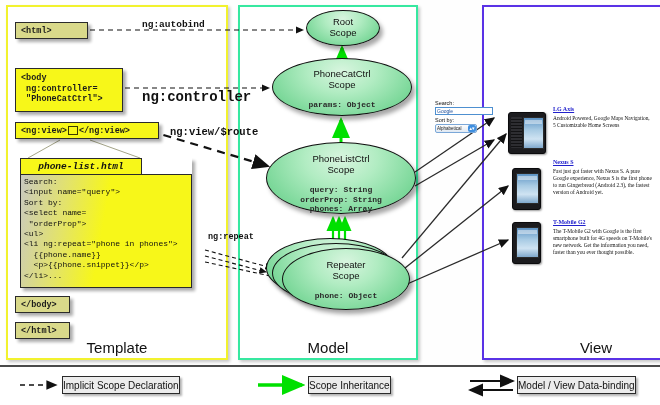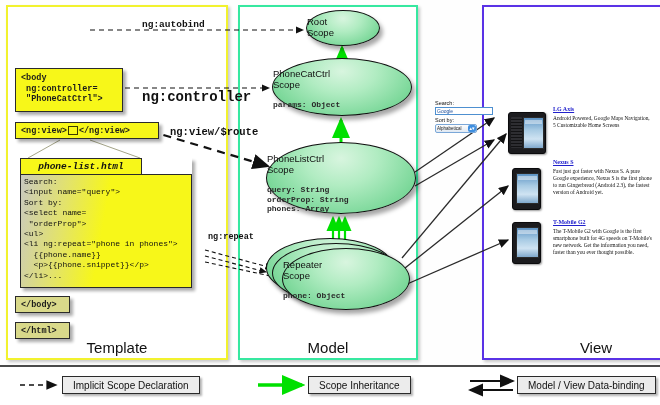--- a/index.html
+++ b/index.html
@@ -144,21 +144,21 @@
   }
 
   
   .scope {
     position: absolute;
     border-radius: 50%;
     border: 1.6px solid #111;
     background: radial-gradient(ellipse at 50% 22%, #d8f5df 0%, #b1ecc2 35%, #7cd89a 75%, #59c77e 100%);
     box-shadow: 3px 4px 4px rgba(0,0,0,0.35);
     box-sizing: border-box;
-    text-align: left;
+    text-align: center;
     color: #1a1a1a;
   }
   .scope-title {
     font-family: "Liberation Sans", sans-serif;
     font-size: 9.5px;
     line-height: 1.12;
     color: #101010;
     white-space: pre-line;
   }
   .scope-props {
@@ -309,21 +309,21 @@
     height: 18px;
   }
   .legend-box {
     position: absolute;
     border: 1.5px solid #2a2a2a;
     background: #ececec;
     box-shadow: 2px 2px 2px rgba(0,0,0,0.3);
     font-family: "Liberation Sans", sans-serif;
     font-size: 10px;
     color: #111;
-    padding: 2px 10px;
+    padding: 2px 0;
     box-sizing: border-box;
     height: 18px;
     line-height: 13px;
     white-space: nowrap;
   }
   #legend-item-1 { left: 18px; }
   #legend-item-1 .legend-box { left: 44px; top: 0; }
   #legend-item-2 { left: 250px; }
   #legend-item-2 .legend-box { left: 58px; top: 0; }
   #legend-item-3 { left: 455px; }
@@ -381,20 +381,21 @@
     <path d="M415,172 L494,118" stroke="#2a2a2a" stroke-width="1.3" fill="none" marker-end="url(#arrowBlackBig)"></path>
     <path d="M415,186 L494,140" stroke="#2a2a2a" stroke-width="1.3" fill="none" marker-end="url(#arrowBlackBig)"></path>
     <path d="M402,258 L506,134" stroke="#2a2a2a" stroke-width="1.3" fill="none" marker-end="url(#arrowBlackBig)"></path>
     <path d="M400,272 L508,186" stroke="#2a2a2a" stroke-width="1.3" fill="none" marker-end="url(#arrowBlackBig)"></path>
     <path d="M398,288 L508,240" stroke="#2a2a2a" stroke-width="1.3" fill="none" marker-end="url(#arrowBlackBig)"></path>
 
     <path d="M60,140 L28,158" stroke="#9a9a7a" stroke-width="0.9" fill="none"></path>
     <path d="M90,140 L140,158" stroke="#9a9a7a" stroke-width="0.9" fill="none"></path>
   </svg>
 
+  <div class="code-box yellow-dim" id="box-html">&lt;html&gt;</div>
 
   <div class="code-box yellow-bright" id="box-body">&lt;body
  ng:controller=
  "PhoneCatCtrl"&gt;</div>
 
   <div class="code-box yellow-bright" id="box-ngview"><span>&lt;ng:view&gt;</span><span class="view-nub"></span><span>&lt;/ng:view&gt;</span></div>
 
   <div class="code-box yellow-dim" id="box-bodyclose">&lt;/body&gt;</div>
   <div class="code-box yellow-dim" id="box-htmlclose">&lt;/html&gt;</div>
 

